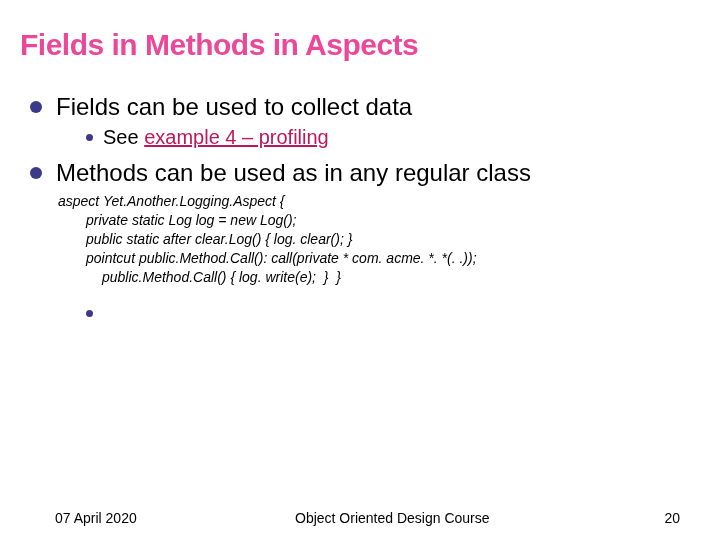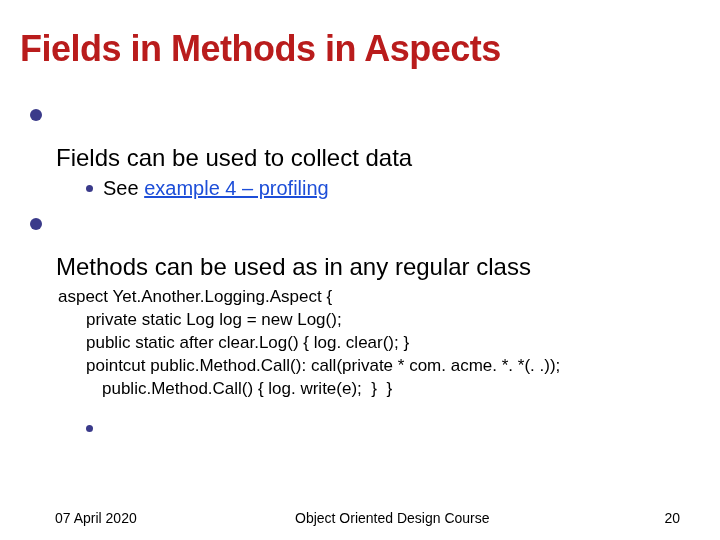--- a/index.html
+++ b/index.html
@@ -6,23 +6,23 @@
   body {
     width: 720px;
     height: 540px;
     background: #ffffff;
     font-family: Arial, Helvetica, sans-serif;
     color: #000000;
     padding: 28px 20px 10px 20px;
     position: relative;
   }
   .title {
-    font-size: 36px;
+    font-size: 30px;
     font-weight: bold;
-    color: #b91c1c;
+    color: #ec4899;
     margin-bottom: 30px;
     letter-spacing: -0.5px;
   }
   .content {
     padding-left: 10px;
   }
   .bullet-row {
     display: flex;
     align-items: flex-start;
     margin-bottom: 2px;
@@ -32,21 +32,20 @@
     height: 12px;
     border-radius: 50%;
     background: #3a3a8a;
     margin-top: 9px;
     margin-right: 14px;
     flex-shrink: 0;
   }
   .bullet-text {
     font-size: 24px;
     line-height: 1.25;
-    margin-top: 43px;
   }
   .sub-row {
     display: flex;
     align-items: flex-start;
     padding-left: 56px;
     margin-bottom: 8px;
   }
   .dot {
     width: 7px;
     height: 7px;
@@ -54,30 +53,31 @@
     background: #3a3a8a;
     margin-top: 10px;
     margin-right: 10px;
     flex-shrink: 0;
   }
   .sub-text {
     font-size: 20px;
     line-height: 1.3;
   }
   .link {
-    color: #1d4ed8;
+    color: #be185d;
     text-decoration: underline;
   }
   .code-block {
-    font-size: 17px;
+    font-size: 14px;
     line-height: 1.35;
     padding-left: 28px;
     margin-top: 4px;
     margin-bottom: 14px;
     font-family: Arial, Helvetica, sans-serif;
+    font-style: italic;
   }
   .code-block .line { white-space: pre; }
   .indent1 { padding-left: 28px; }
   .indent2 { padding-left: 44px; }
   .footer {
     position: absolute;
     bottom: 14px;
     left: 0;
     width: 720px;
     display: flex;

